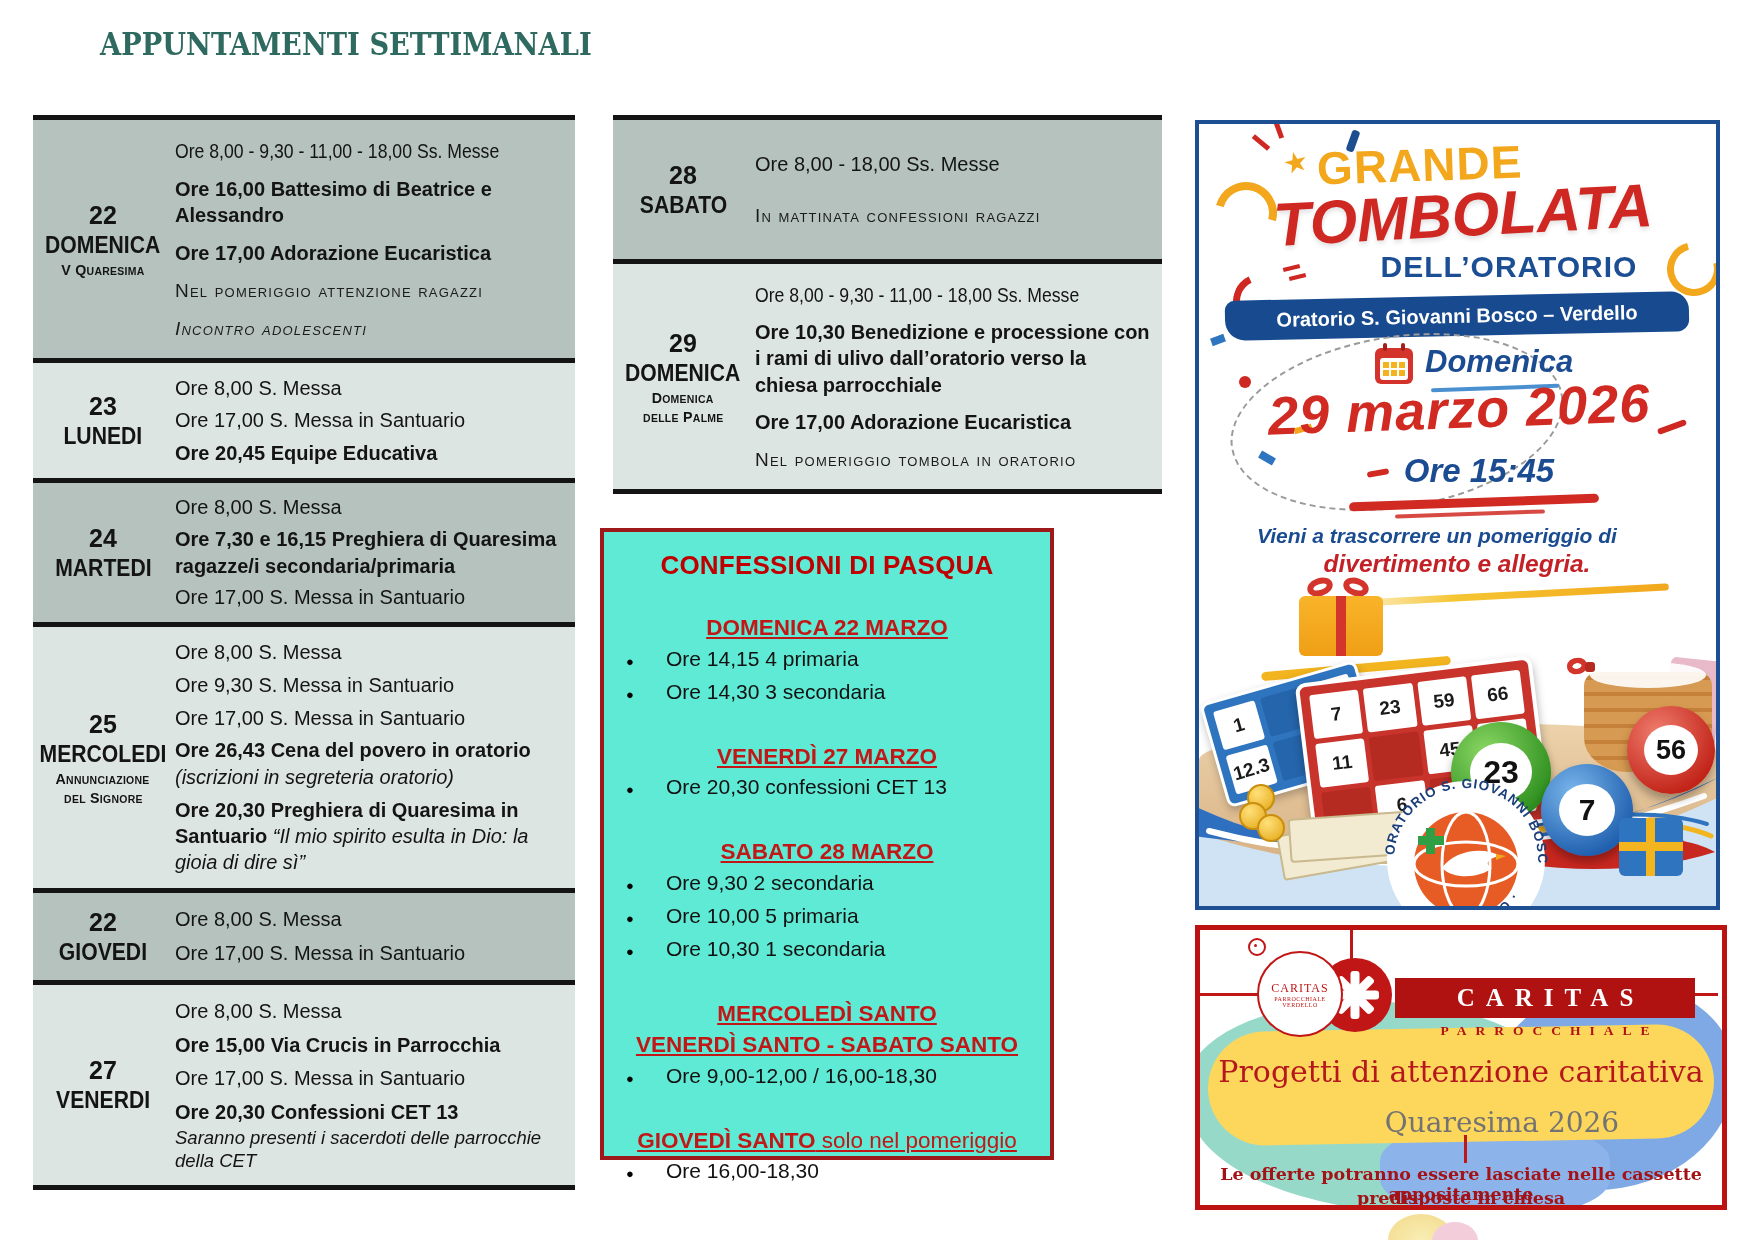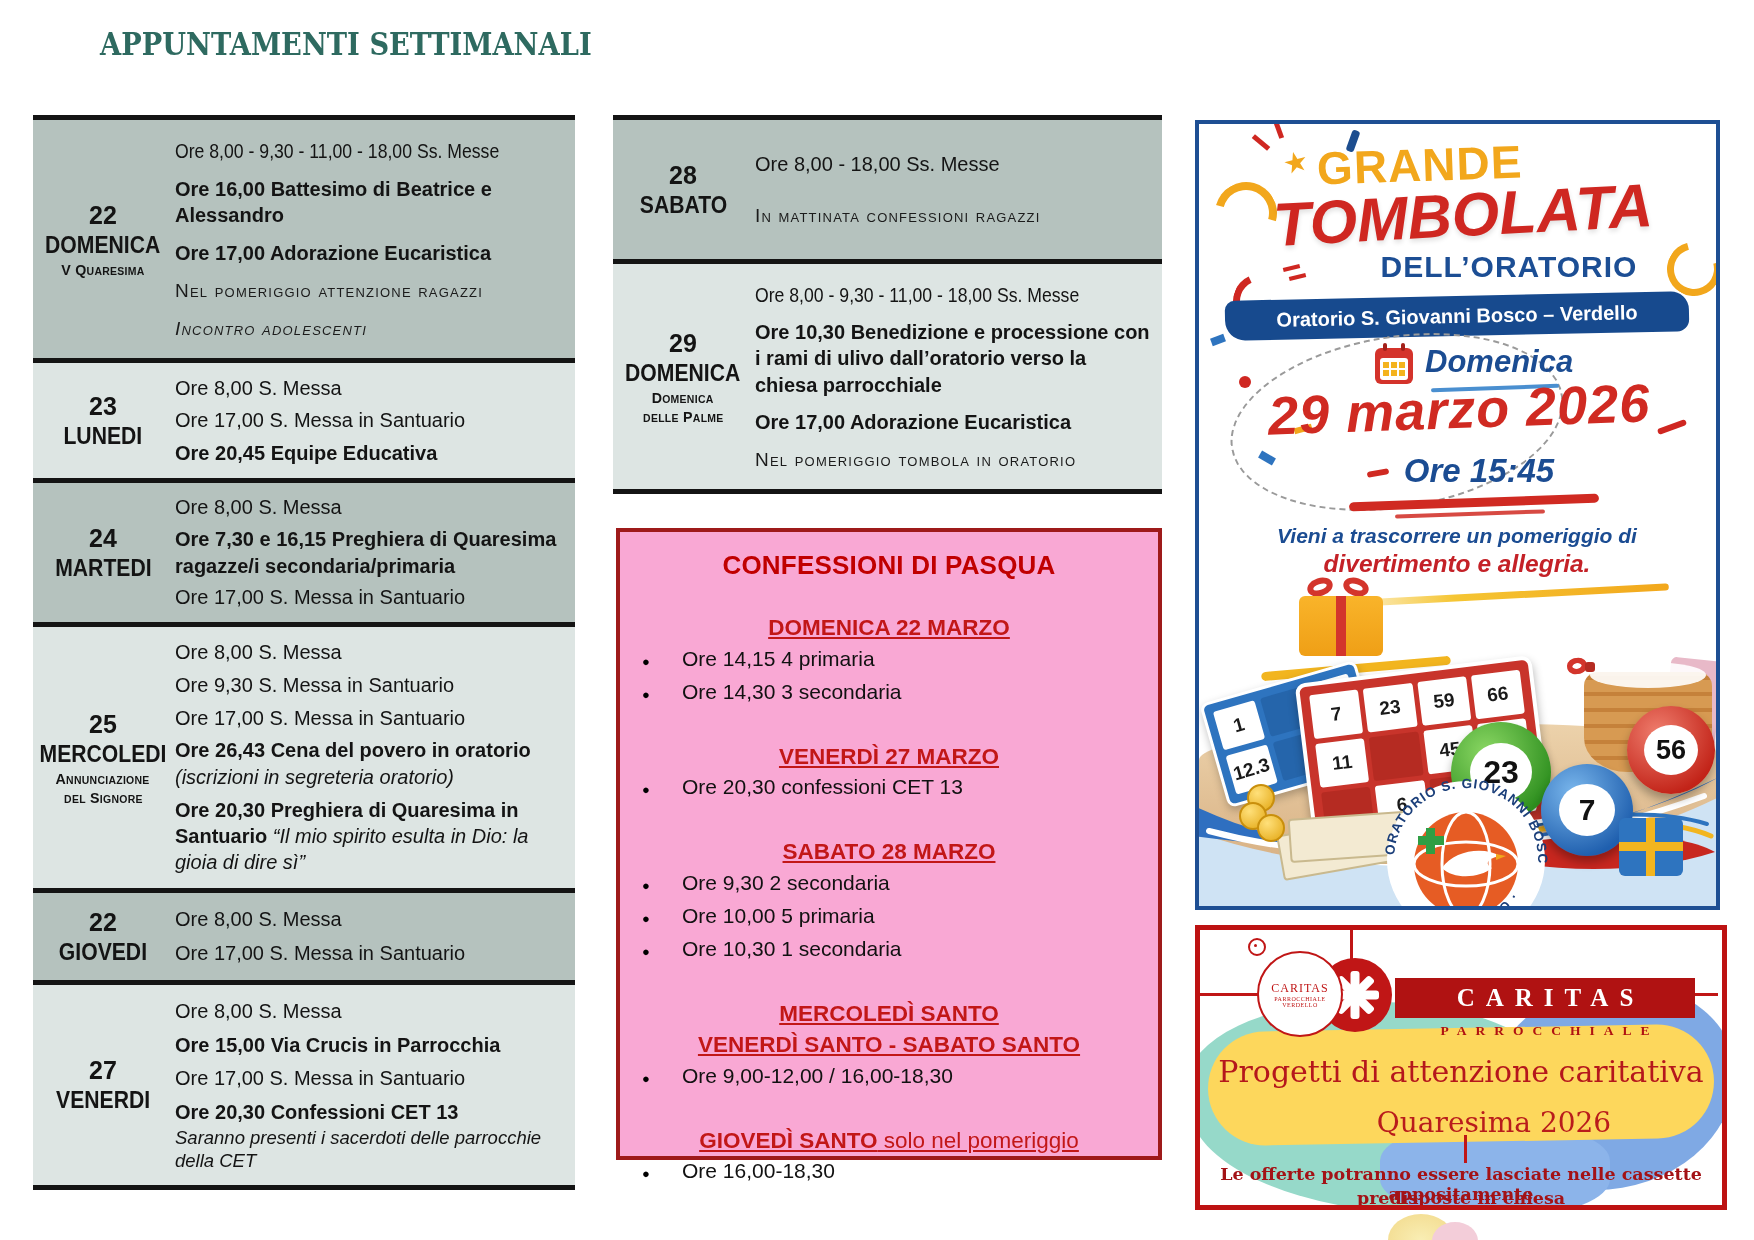--- a/index.html
+++ b/index.html
@@ -26,22 +26,22 @@
   .ev{font-size:20px;line-height:1.32;}
   .ev.cond{font-size:21px;transform:scaleX(0.84);transform-origin:left center;white-space:nowrap;}
   .seg-n{font-weight:normal;}
   .seg-b{font-weight:bold;}
   .seg-i{font-style:italic;}
   .seg-ib{display:block;font-style:italic;font-size:18.5px;line-height:1.25;}
   .seg-sc{font-variant:small-caps;letter-spacing:1.2px;font-size:19px;color:#1b1b1b;}
   .seg-sci{font-variant:small-caps;font-style:italic;letter-spacing:1.2px;font-size:19px;color:#1b1b1b;}
 
   
-  .conf{position:absolute;left:616px;top:528px;width:546px;height:632px;box-sizing:border-box;
-        border:4px solid #9e1a1a;background:#f9a8d4;}
+  .conf{position:absolute;left:600px;top:528px;width:454px;height:632px;box-sizing:border-box;
+        border:4px solid #9e1a1a;background:#5eead4;}
   .conf-title{margin-top:18px;text-align:center;color:#c00000;font-weight:bold;font-size:26px;letter-spacing:.2px;}
   .csec{margin-top:31px;}
   .chl{text-align:center;color:#c21717;font-size:22.5px;line-height:1.4;}
   .chu{font-weight:bold;text-decoration:underline;}
   .chsx{text-decoration:underline;}
   .ci{display:flex;align-items:baseline;margin-left:22px;line-height:30px;}
   .cdot{width:40px;flex:0 0 40px;font-size:13px;color:#000;}
   .cit{font-size:21px;color:#111;}
 
   
@@ -68,21 +68,21 @@
   .pin1{left:8px;} .pin2{left:26px;}
   .p-day{position:absolute;left:226px;top:220px;font-size:31px;font-weight:bold;font-style:italic;color:#1b4c92;}
   .p-dayul{position:absolute;left:232px;top:262px;width:128px;height:4px;background:#4a8fd0;border-radius:2px;transform:rotate(-2deg);}
   .p-loop{position:absolute;left:30px;top:212px;width:332px;height:168px;border:2.5px dashed #9a9a9a;border-radius:50%;transform:rotate(-9deg);}
   .p-date{position:absolute;left:40px;top:254px;width:440px;text-align:center;font-size:54px;font-weight:800;
           font-style:italic;color:#d02a22;transform:rotate(-2deg);white-space:nowrap;letter-spacing:1px;}
   .p-time{position:absolute;left:140px;top:328px;width:280px;text-align:center;font-size:33px;font-weight:800;font-style:italic;color:#1b4c92;}
   .p-tdash{position:absolute;left:168px;top:346px;width:22px;height:6px;background:#d02a22;border-radius:3px;transform:rotate(-10deg);}
   .p-tbrush{position:absolute;left:150px;top:374px;width:250px;height:9px;background:#d02a22;border-radius:5px;transform:rotate(-2deg);}
   .p-tbrush2{position:absolute;left:196px;top:388px;width:150px;height:4px;background:#d02a22;border-radius:3px;transform:rotate(-2deg);opacity:.85;}
-  .p-tag1{position:absolute;left:58px;top:400px;width:400px;text-align:center;font-size:21px;font-style:italic;font-weight:600;color:#1b4c92;}
+  .p-tag1{position:absolute;left:58px;top:400px;width:400px;font-size:21px;font-style:italic;font-weight:600;color:#1b4c92;}
   .p-tag2{position:absolute;left:58px;top:426px;width:400px;text-align:center;font-size:24.5px;font-style:italic;font-weight:800;color:#c42127;}
   .p-ystreak{position:absolute;left:140px;top:468px;width:330px;height:7px;border-radius:4px;
              background:linear-gradient(90deg,rgba(245,197,51,.15),#f5c533 35%,#f2a71c);transform:rotate(-3deg);}
   
   .cf{position:absolute;}
   .cf.dot{border-radius:50%;}
   
   .wood{position:absolute;left:0;top:600px;width:517px;height:140px;background:linear-gradient(#ecd2ab,#d8b184);
         border-radius:60% 40% 0 0/36px 28px 0 0;}
   .p-swoosh{position:absolute;left:0;top:612px;width:517px;height:170px;}
@@ -147,22 +147,22 @@
   .k-minicirc:before{content:"";position:absolute;left:4px;top:4px;width:3px;height:3px;background:#c01616;border-radius:50%;}
   .k-redcirc{position:absolute;left:118px;top:28px;width:74px;height:74px;background:#c01616;border-radius:50%;z-index:2;}
   .k-redcirc i{position:absolute;left:50%;top:50%;width:9px;height:48px;background:#fff;border-radius:3px;}
   .k-banner{position:absolute;left:195px;top:48px;width:300px;height:40px;background:#b01212;display:flex;
             align-items:center;justify-content:center;z-index:3;}
   .k-banner span{font-family:"Liberation Serif",serif;color:#fff;font-size:25px;letter-spacing:11px;font-weight:bold;text-indent:11px;}
   .k-bsub{position:absolute;left:195px;top:93px;width:300px;text-align:center;font-family:"Liberation Serif",serif;
           color:#b01212;font-size:13.5px;font-weight:bold;letter-spacing:9px;z-index:3;text-indent:9px;}
   .k-h1{position:absolute;left:0;top:124px;width:522px;text-align:center;font-family:"DejaVu Serif",serif;
         font-size:30px;color:#b5171c;z-index:4;}
-  .k-h2{position:absolute;left:64px;top:176px;width:460px;text-align:center;font-family:"DejaVu Serif",serif;
-        font-size:28px;color:#b91c1c;z-index:4;}
+  .k-h2{position:absolute;left:72px;top:176px;width:460px;text-align:center;font-family:"DejaVu Serif",serif;
+        font-size:28px;color:#737373;z-index:4;}
   .k-n1{position:absolute;left:0;top:234px;width:522px;text-align:center;font-family:"DejaVu Serif",serif;
         font-size:17.5px;font-weight:bold;color:#a31216;z-index:4;}
   .k-n2{position:absolute;left:0;top:258px;width:522px;text-align:center;font-family:"DejaVu Serif",serif;
         font-size:17.5px;font-weight:bold;color:#a31216;z-index:4;}
   .frag1{position:absolute;left:1388px;top:1214px;width:66px;height:52px;background:radial-gradient(#f9eeb4,#f2d98a);border-radius:50%;}
   .frag2{position:absolute;left:1432px;top:1222px;width:46px;height:38px;background:#f3cdd9;border-radius:50%;}
 </style>
 </head>
 <body>
 

